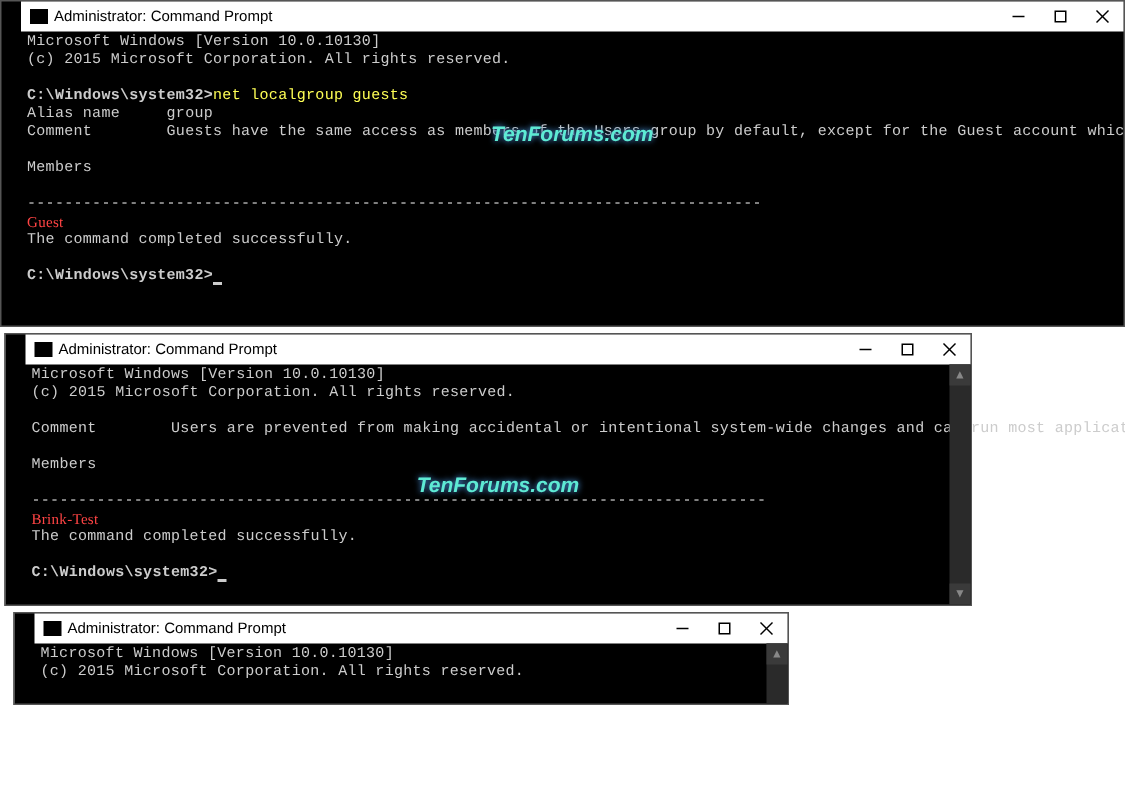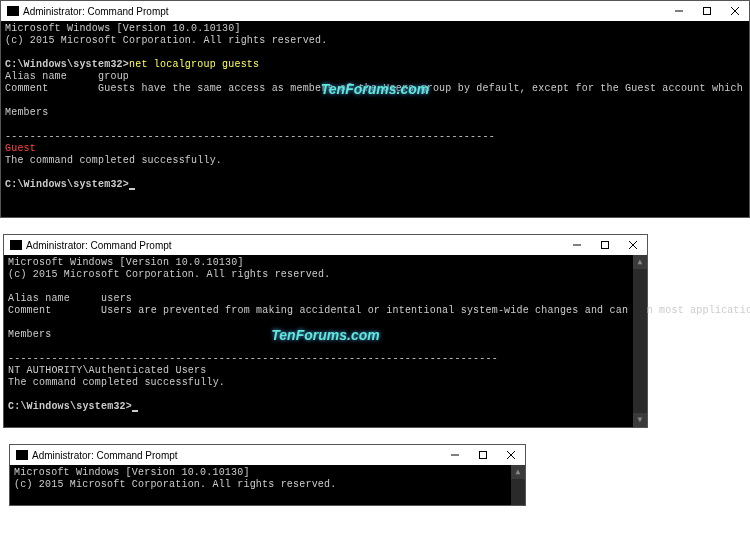--- a/index.html
+++ b/index.html
@@ -1,28 +1,28 @@
 <!DOCTYPE html>
 <html><head>
   <meta charset="utf-8">
   <style>
     * { margin: 0; padding: 0; box-sizing: border-box; }
     body { background: #fff; font-family: Consolas, monospace; width: 750px; }
-    .cmd-window { background: #000; margin-bottom: 16px; border: 1px solid #555; position: relative; }
+    .cmd-window { background: #000; margin-bottom: 4px; border: 1px solid #555; position: relative; padding-left: 13px; }
     .titlebar { background: #fff; height: 20px; display: flex; align-items: center; justify-content: space-between; font-family: "Segoe UI", sans-serif; font-size: 10px; color: #000; padding-left: 6px; }
     .titlebar-left { display: flex; align-items: center; gap: 4px; }
     .title-icon { width: 12px; height: 10px; background: #000; display: inline-block; }
     .win-controls { display: flex; }
     .win-btn { width: 28px; height: 20px; display: flex; align-items: center; justify-content: center; cursor: pointer; }
     .win-btn svg { width: 10px; height: 10px; }
     .terminal { padding: 2px 4px; font-size: 10px; line-height: 1.2; color: #ccc; position: relative; }
     .line { white-space: pre; font-family: Consolas, "Courier New", monospace; letter-spacing: 0.2px; }
     .prompt { color: #ccc; font-weight: bold; }
     .cmd { color: #ffff55; }
-    .member { color: #ff4444; }
+    .member { color: #ff4444; font-family: Liberation Serif, serif; }
     .cursor { display: inline-block; width: 6px; height: 2px; background: #ccc; vertical-align: bottom; margin-bottom: 1px; }
     .watermark { position: absolute; left: 50%; transform: translateX(-50%); color: #5eead4; font-family: Arial, sans-serif; font-size: 14px; font-weight: bold; font-style: italic; text-shadow: 0 0 4px #5af, 0 0 2px #000; pointer-events: none; white-space: nowrap; }
     .scrollbar { position: absolute; right: 0; top: 0; bottom: 0; width: 14px; background: #2a2a2a; }
     .scroll-up, .scroll-down { position: absolute; width: 14px; height: 14px; background: #3a3a3a; left: 0; color:#888; font-size:8px; text-align:center; line-height:14px;}
     .scroll-up { top: 0; } .scroll-down { bottom: 0; }
     .w1 { width: 750px; } .w2 { width: 645px; margin-left:3px;} .w3 { width: 517px; margin-left:9px; }
     .terminal-wrap { position: relative; }
     .wm1 { top: 60px; } .wm2 { top: 72px; }
   </style>
 </head>
@@ -99,27 +99,26 @@
             <line x1="9" y1="1" x2="1" y2="9" stroke="#000" stroke-width="1"></line>
           </svg>
         </div>
     </div>
   </div>
   <div class="terminal-wrap">
     <div class="terminal" style="padding-right:16px;">
       <div class="line">Microsoft Windows [Version 10.0.10130]</div>
       <div class="line">(c) 2015 Microsoft Corporation. All rights reserved.</div>
       <div class="line"> </div>
-      <div class="line"><span>Alias name</span>     <span>users</span></div>
       <div class="line"><span>Comment</span>        <span>Users are prevented from making accidental or intentional system-wide changes and can run most applications</span></div>
       <div class="line"> </div>
       <div class="line">Members</div>
       <div class="line"> </div>
       <div class="line">-------------------------------------------------------------------------------</div>
-      <div class="line">NT AUTHORITY\Authenticated Users</div>
+      <div class="line member">Brink-Test</div>
       <div class="line">The command completed successfully.</div>
       <div class="line"> </div>
       <div class="line"><span class="prompt">C:\Windows\system32&gt;</span><span class="cursor"></span></div>
       <div class="line"> </div>
     </div>
     <div class="scrollbar">
       <div class="scroll-up">▲</div>
       <div class="scroll-down">▼</div>
     </div>
     <div class="watermark wm2">TenForums.com</div>

